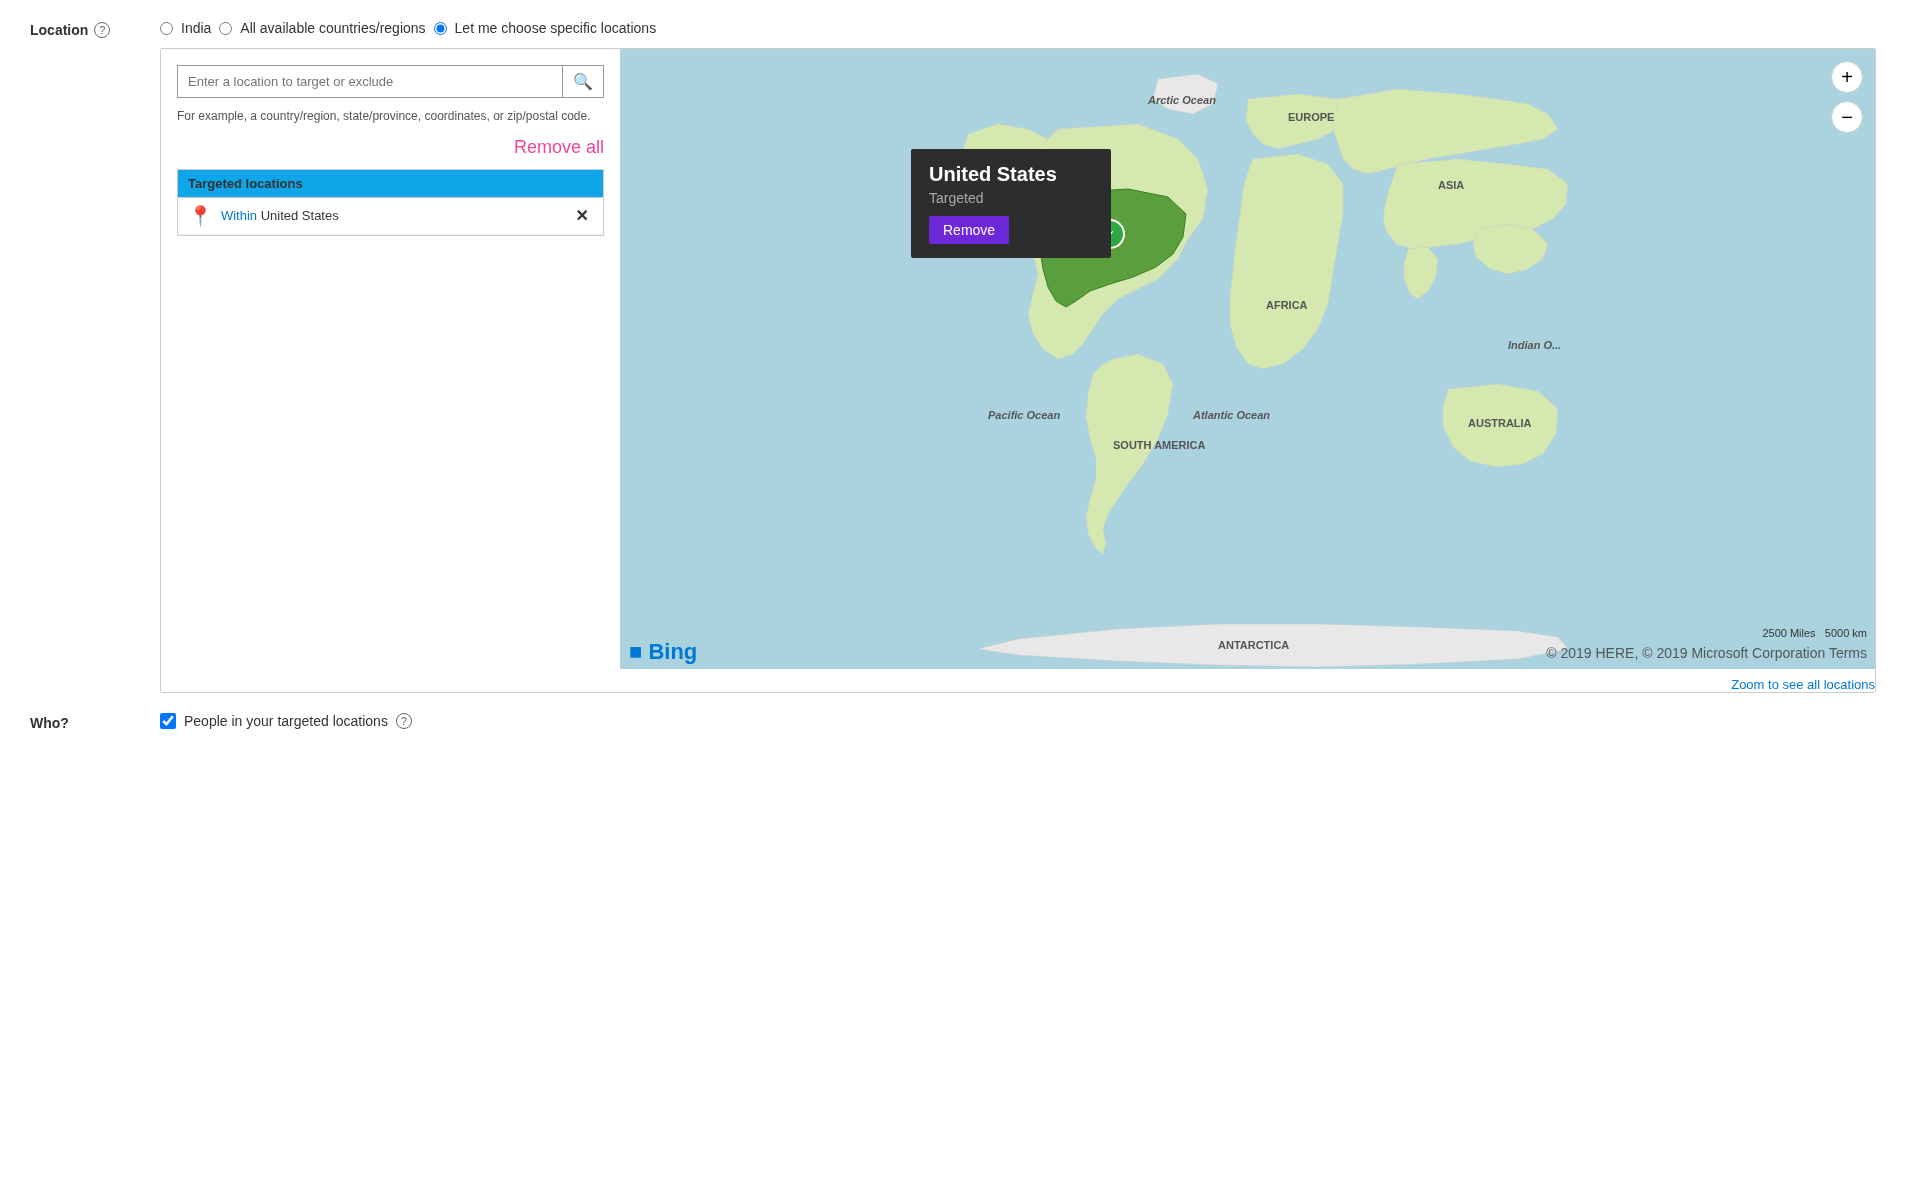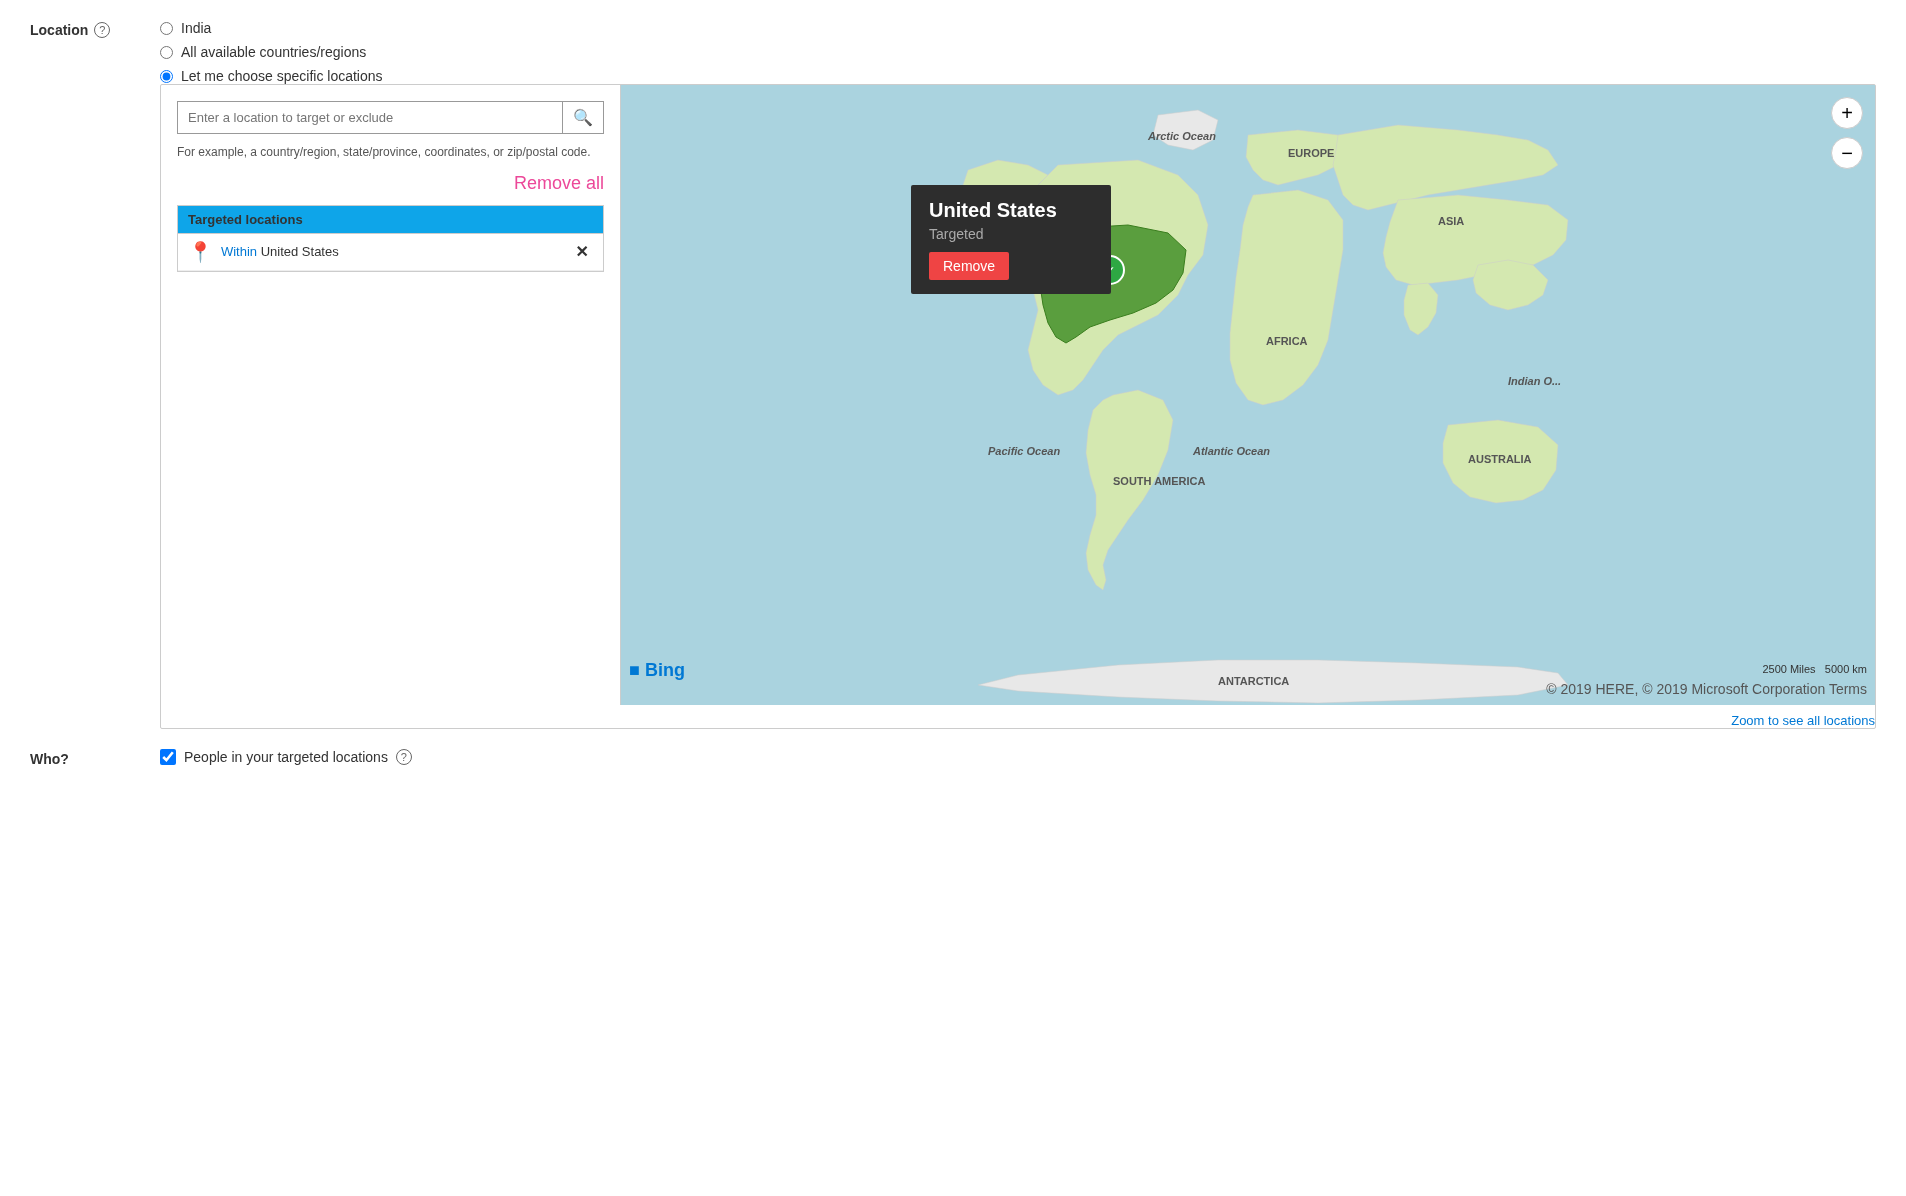--- a/index.html
+++ b/index.html
@@ -40,23 +40,23 @@
       cursor: pointer;
       font-weight: normal;
     }
 
     .section-content {
       flex: 1;
     }
 
     .radio-group {
       display: flex;
-      flex-direction: column;
+      flex-direction: row;
       gap: 8px;
-      margin-bottom: 0;
+      margin-bottom: 12px;
     }
 
     .radio-item {
       display: flex;
       align-items: center;
       gap: 8px;
       cursor: pointer;
     }
 
     .radio-item input[type="radio"] {
@@ -249,21 +249,21 @@
       margin-bottom: 4px;
     }
 
     .map-tooltip .tooltip-status {
       color: #aaa;
       font-size: 14px;
       margin-bottom: 10px;
     }
 
     .map-tooltip .tooltip-remove {
-      background: #ef4444;
+      background: #6d28d9;
       color: #fff;
       border: none;
       padding: 6px 14px;
       font-size: 14px;
       cursor: pointer;
       border-radius: 2px;
     }
 
     
     .map-attribution {
@@ -280,23 +280,23 @@
       bottom: 30px;
       right: 8px;
       font-size: 11px;
       color: #333;
       z-index: 10;
       text-align: right;
     }
 
     .bing-logo {
       position: absolute;
-      bottom: 24px;
+      bottom: 4px;
       left: 8px;
-      font-size: 18px;
+      font-size: 22px;
       font-weight: bold;
       color: #555;
       z-index: 10;
     }
 
     .bing-logo span {
       color: #0078d4;
     }
 
     

